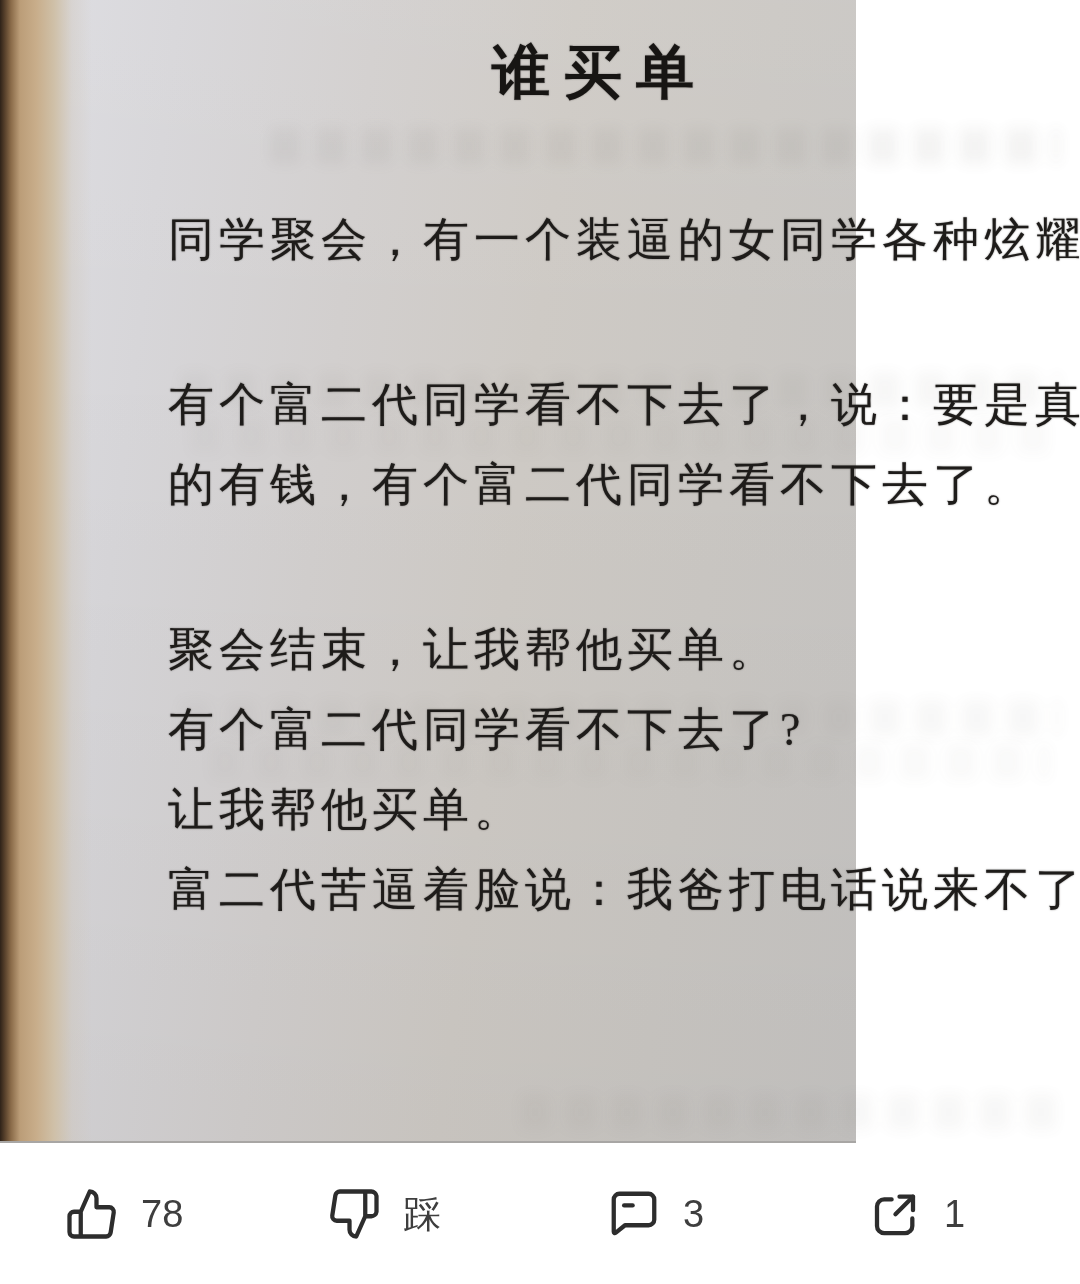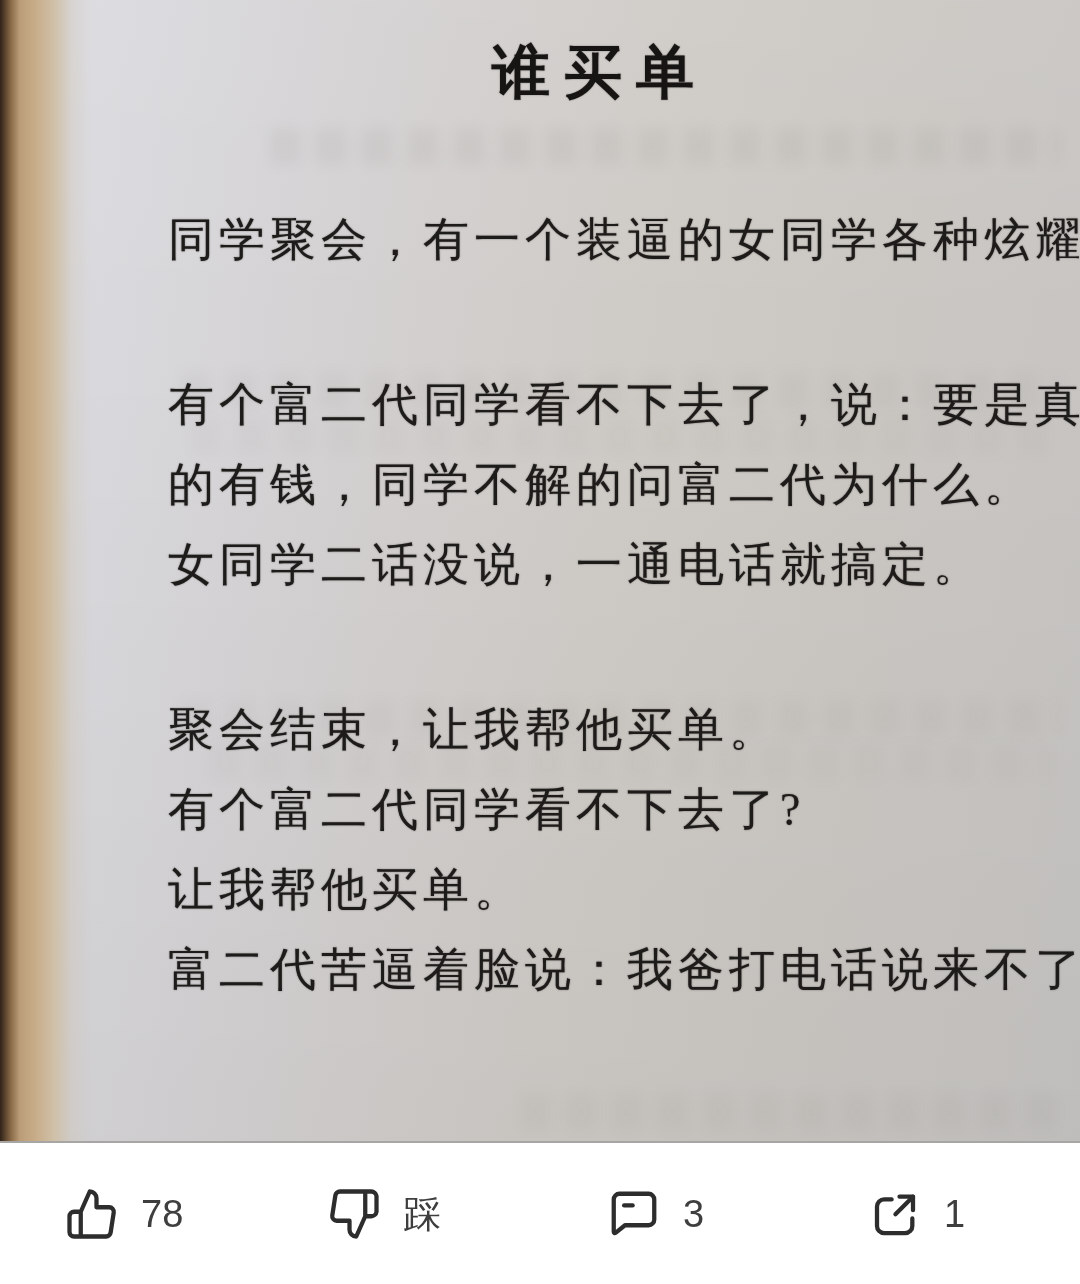--- a/index.html
+++ b/index.html
@@ -2,21 +2,21 @@
 <html><head>
 <meta charset="utf-8">
 <style>
   html,body{margin:0;padding:0;background:#ffffff;}
   .screen{
     position:relative;width:1080px;height:1284px;overflow:hidden;
     font-family:"Liberation Sans",sans-serif;background:#ffffff;
   }
   
   .photo{
-    position:absolute;left:0;top:0;width:1080px;height:1141px;
+    position:absolute;left:0;top:0;width:856px;height:1141px;
     background:
       linear-gradient(180deg, rgba(255,255,255,0.06) 0%, rgba(0,0,0,0.0) 30%, rgba(0,0,0,0.035) 100%),
       linear-gradient(97deg,#dddde2 0%,#d7d6d9 18%,#d2cfce 38%,#cecac5 58%,#cac7c3 78%,#c6c4c2 100%);
     border-bottom:2px solid #a8a6a4;
   }
   .spine{
     position:absolute;left:0;top:0;width:92px;height:100%;
     background:linear-gradient(90deg,#2e2218 0px,#59422c 5px,#8a6b49 11px,#bb9d78 20px,#c8ad8a 36px,#cfc0a8 54px,rgba(206,196,182,0.35) 72px,rgba(210,205,198,0) 92px);
   }
   .ghost{
@@ -82,22 +82,21 @@
     <div class="ghost g6"></div>
 
     <h1 class="title">谁买单</h1>
 
     <div class="story">
       <div class="para">
         <div class="line">同学聚会，有一个装逼的女同学各种炫耀</div>
       </div>
       <div class="para">
         <div class="line">有个富二代同学看不下去了，说：要是真</div>
-        <div class="line">的有钱，同学不解的问富二代为什么。</div>
-        <div class="line">女同学二话没说，一通电话就搞定。</div>
+        <div class="line">的有钱，有个富二代同学看不下去了。</div>
       </div>
       <div class="para">
         <div class="line">聚会结束，让我帮他买单。</div>
         <div class="line">有个富二代同学看不下去了?</div>
         <div class="line">让我帮他买单。</div>
         <div class="line">富二代苦逼着脸说：我爸打电话说来不了</div>
       </div>
     </div>
   </div>
 

